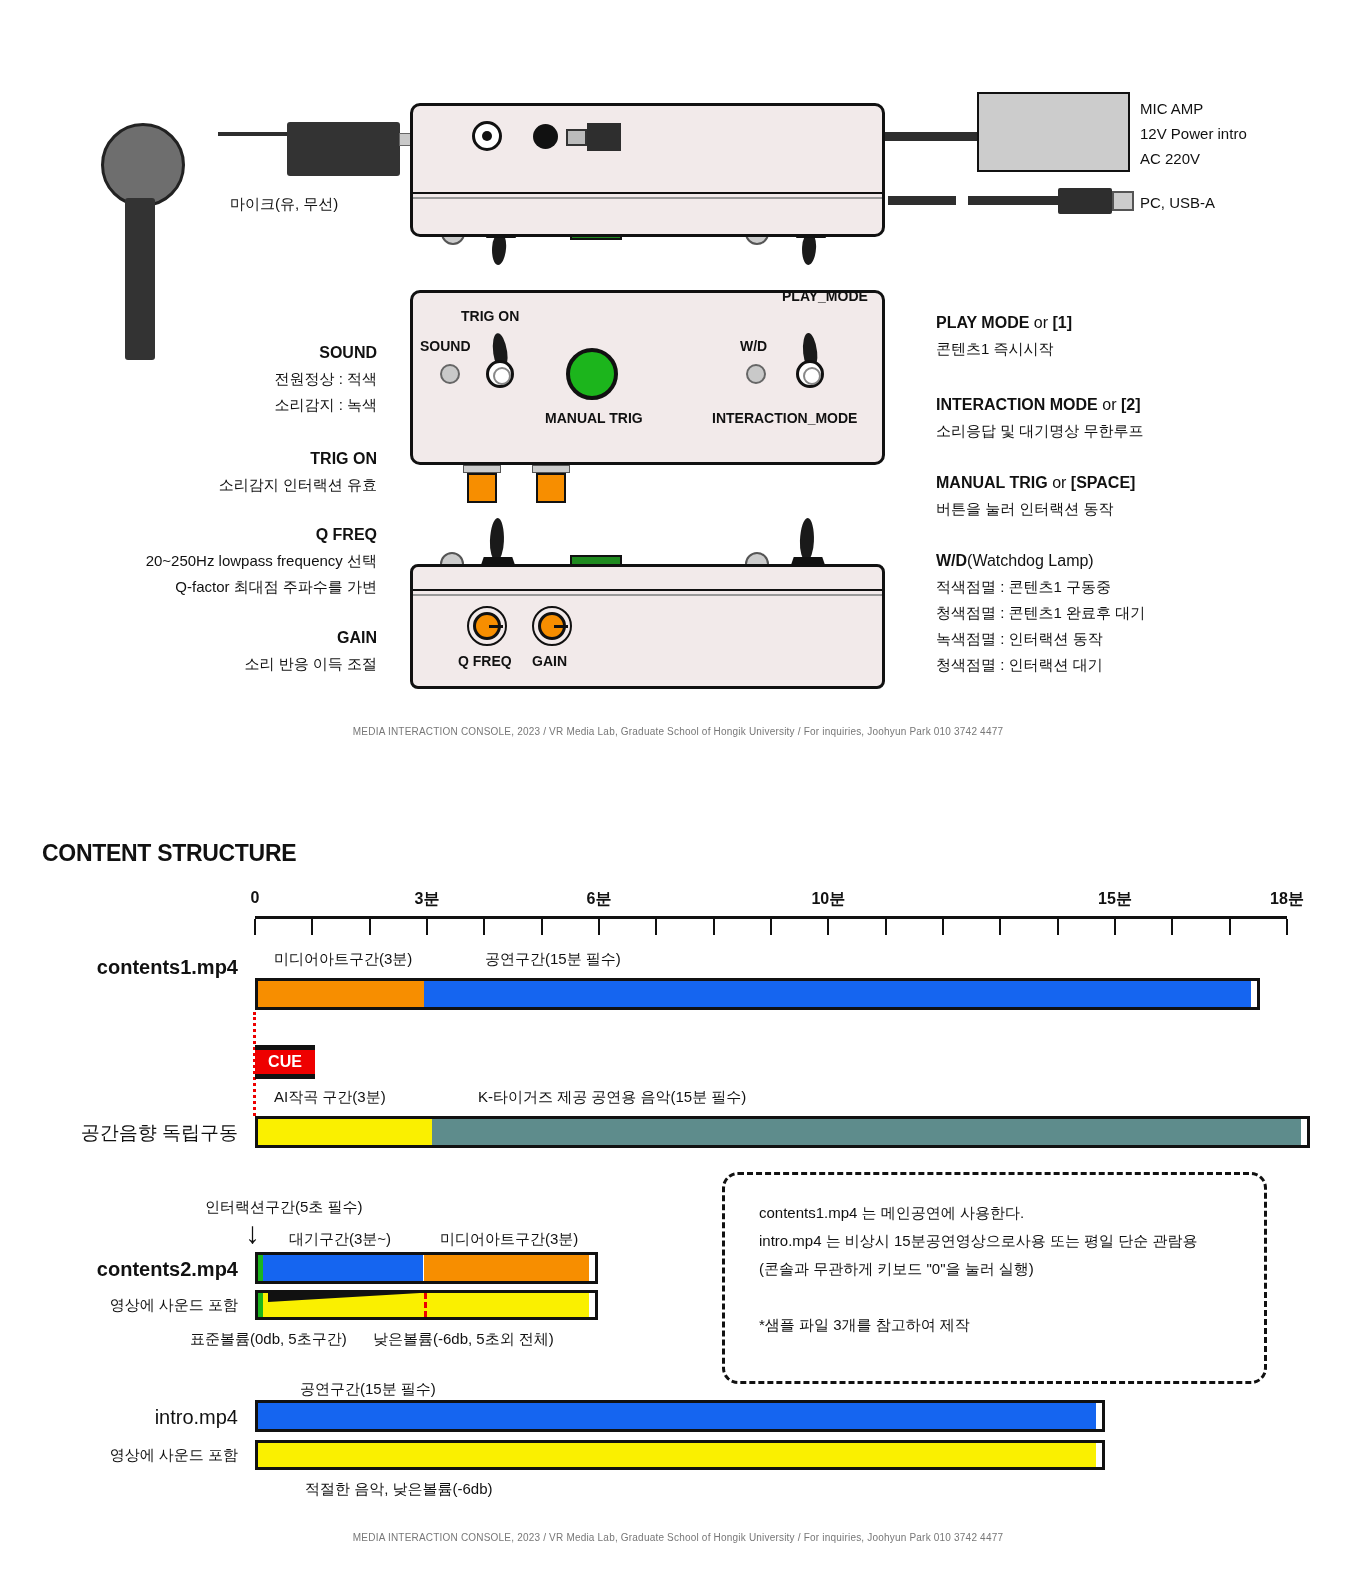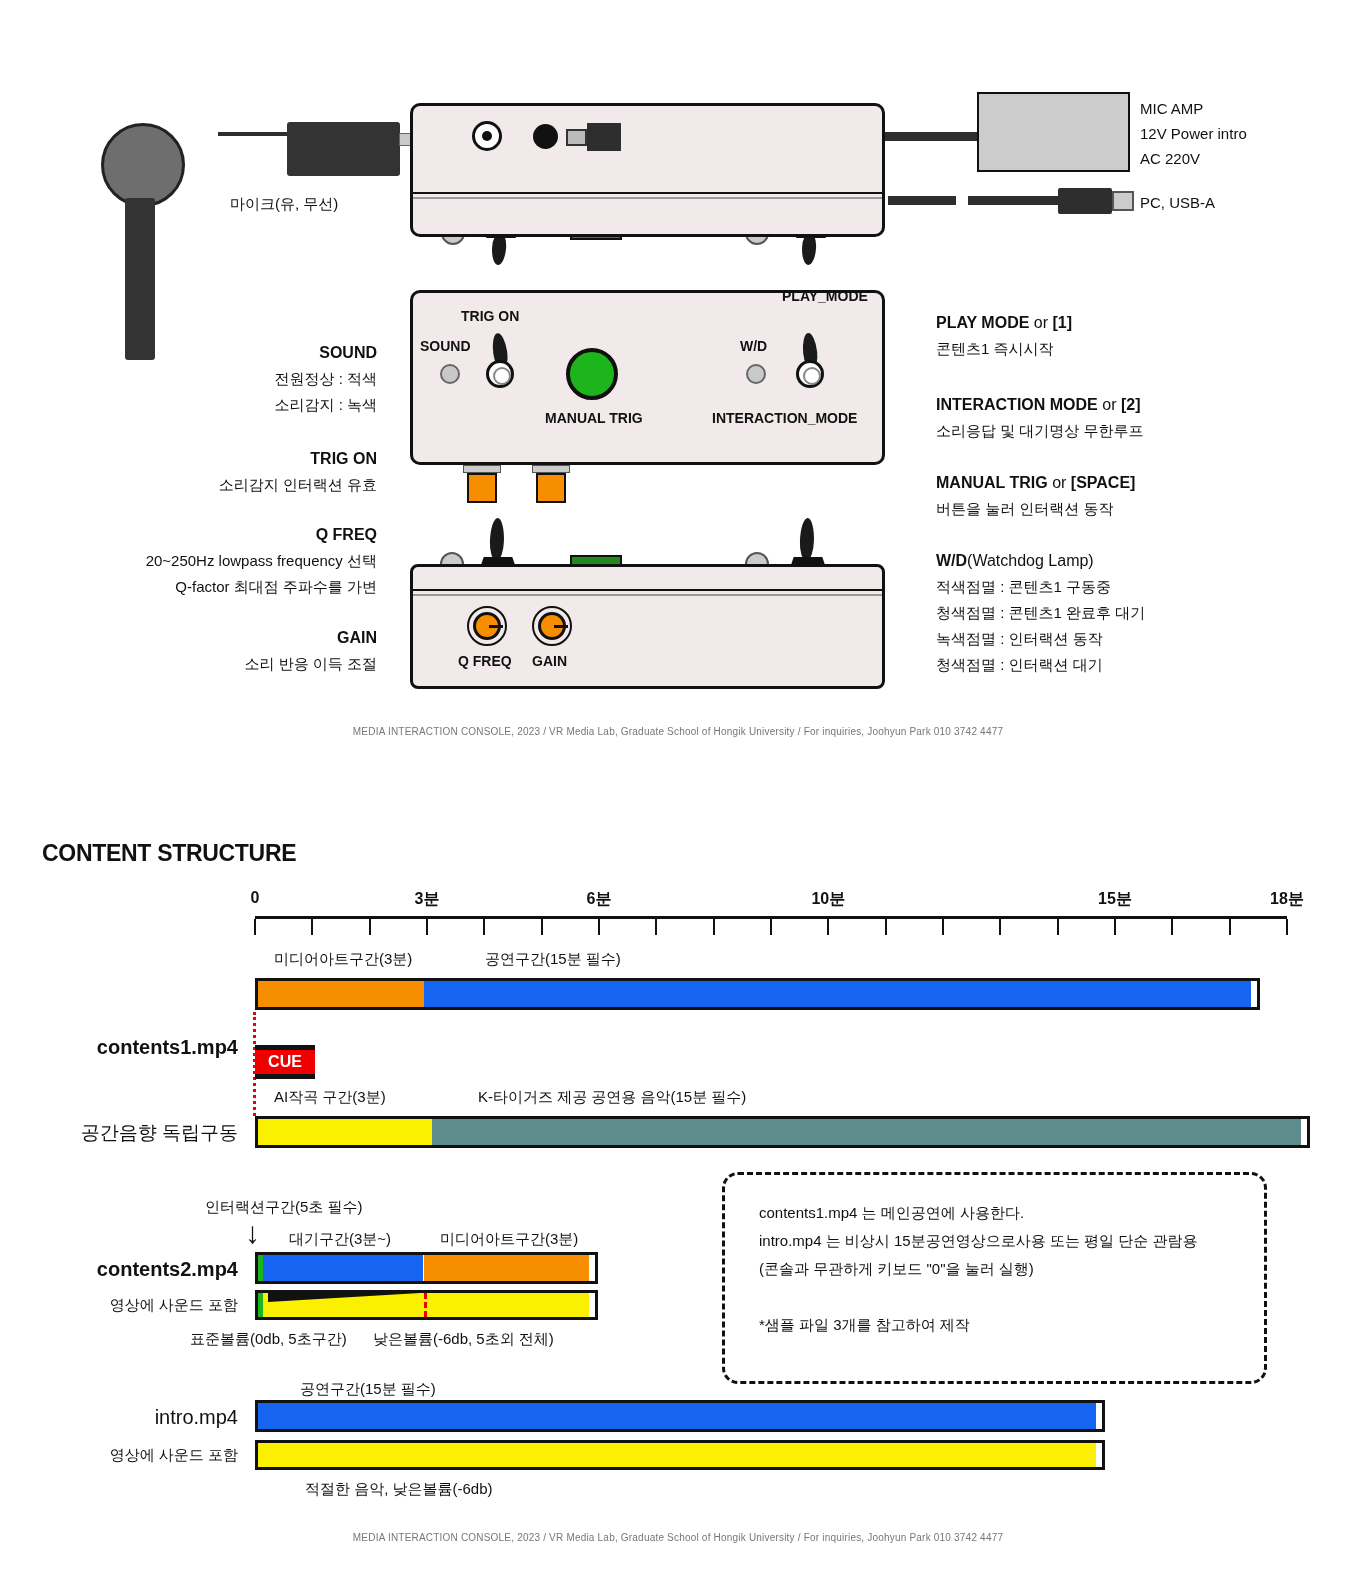--- a/index.html
+++ b/index.html
@@ -193,21 +193,21 @@
       <span class="tick-label" style="left: 0%;">0</span>
       <span class="tick-label" style="left: 16.6667%;">3분</span>
       <span class="tick-label" style="left: 33.3333%;">6분</span>
       <span class="tick-label" style="left: 55.5556%;">10분</span>
       <span class="tick-label" style="left: 83.3333%; text-align: right;">15분</span>
       <span class="tick-label" style="left: 100%;">18분</span>
     </div>
 
   <div class="abs t15" style="left:274px;top:948px;">미디어아트구간(3분)</div>
   <div class="abs t15" style="left:485px;top:948px;">공연구간(15분 필수)</div>
-  <div class="abs rowname" style="left:40px;top:1036px;width:198px;">contents1.mp4</div>
+  <div class="abs rowname" style="left:40px;top:956px;width:198px;">contents1.mp4</div>
   <div class="abs bar" style="left:255px;top:978px;width:1005px;height:32px;">
       <div class="seg" style="left: 0px; width: 165.5px; background: rgb(247, 142, 0);"></div>
       <div class="seg" style="left: 165.5px; width: 827.5px; background: rgb(21, 101, 240);"></div>
     </div>
 
   <div class="abs dotline" style="left:253px;top:1012px;height:104px;"></div>
   <div class="abs cue" style="left:255px;top:1045px;">CUE</div>
 
   <div class="abs t15" style="left:274px;top:1086px;">AI작곡 구간(3분)</div>
   <div class="abs t15" style="left:478px;top:1086px;">K-타이거즈 제공 공연용 음악(15분 필수)</div>

